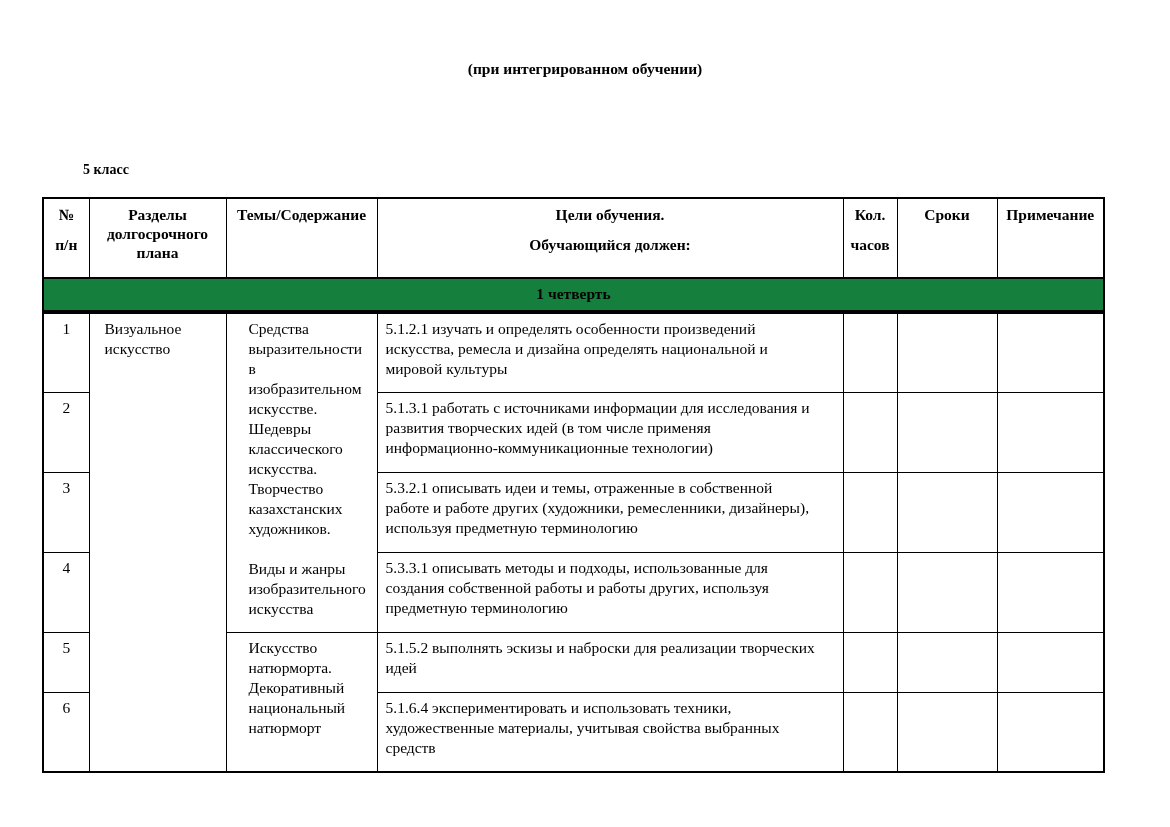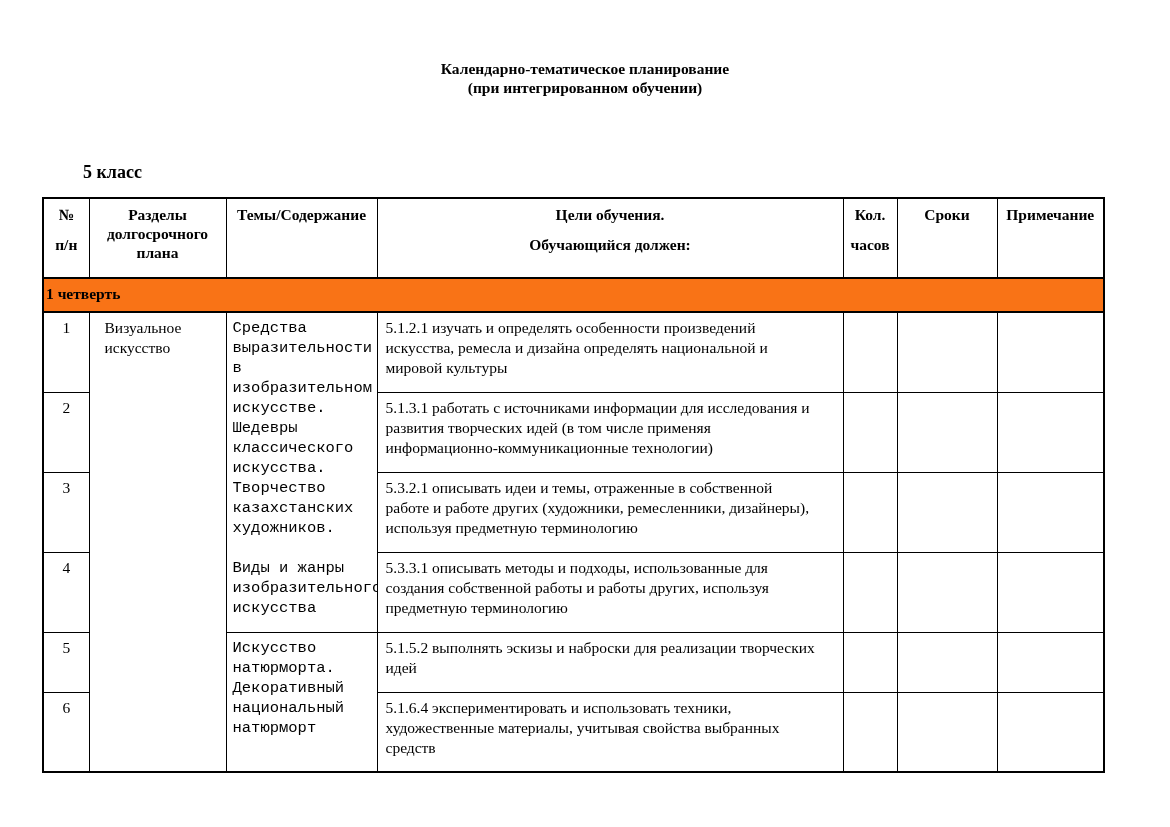--- a/index.html
+++ b/index.html
@@ -13,21 +13,21 @@
     overflow: hidden;
   }
   .page { position: relative; width: 1170px; height: 827px; background: #ffffff; }
 
   .title-block {
     position: absolute; top: 59px; left: 0; width: 1170px;
     text-align: center; font-weight: bold; font-size: 15.5px; line-height: 19px;
   }
   .grade-heading {
     position: absolute; top: 162px; left: 83px;
-    font-weight: bold; font-size: 18px; text-align: center;
+    font-weight: bold; font-size: 14px; text-align: center;
   }
 
   table.plan {
     position: absolute; top: 197px; left: 42px;
     width: 1061px;
     border-collapse: collapse; table-layout: fixed;
     border: 2px solid #000000;
   }
   .plan th, .plan td {
     border: 1px solid #000000;
@@ -37,45 +37,44 @@
   }
   .plan th {
     font-weight: bold; text-align: center;
     padding: 6px 2px 0 2px; line-height: 19px;
   }
   .plan th .hl { line-height: 19px; }
   .plan th.spaced .hl + .hl { margin-top: 11px; }
 
   tr.quarter-row { height: 34px; }
   tr.quarter-row td {
-    background: #f97316;
+    background: #15803d;
     border-top: 2px solid #000000;
-    border-bottom: 2px solid #000000;
-    text-align: left; font-weight: bold;
+    border-bottom: 4px solid #000000;
+    text-align: center; font-weight: bold;
     padding: 5px 2px 0 2px; line-height: 19px;
   }
 
   .plan td { padding: 4px 6px; line-height: 20px; }
   td.num-cell { text-align: center; padding-top: 5px; }
   td.section-cell { padding: 5px 15px; }
-  td.theme-cell { padding: 5px 6px; font-family: Liberation Mono, monospace; }
+  td.theme-cell { padding: 5px 22px; }
   td.theme-cell .para + .para { margin-top: 20px; }
   td.goal-cell { padding: 5px 24px 5px 8px; }
 
   tr.r80 { height: 80px; }
   tr.r60 { height: 60px; }
   tr.hdr { height: 80px; }
 </style>
 </head>
 <body>
 
 <div class="page">
 
   <div class="title-block">
-    <div>Календарно-тематическое планирование</div>
     <div>(при интегрированном обучении)</div>
   </div>
 
   <div class="grade-heading">5 класс</div>
 
   <table class="plan">
     <colgroup>
       <col style="width:46px">
       <col style="width:137px">
       <col style="width:151px">

